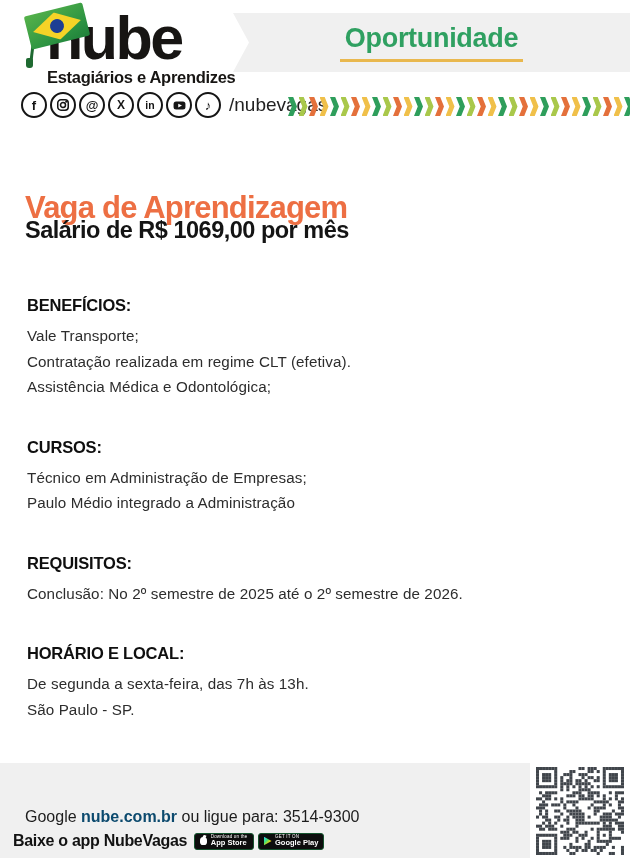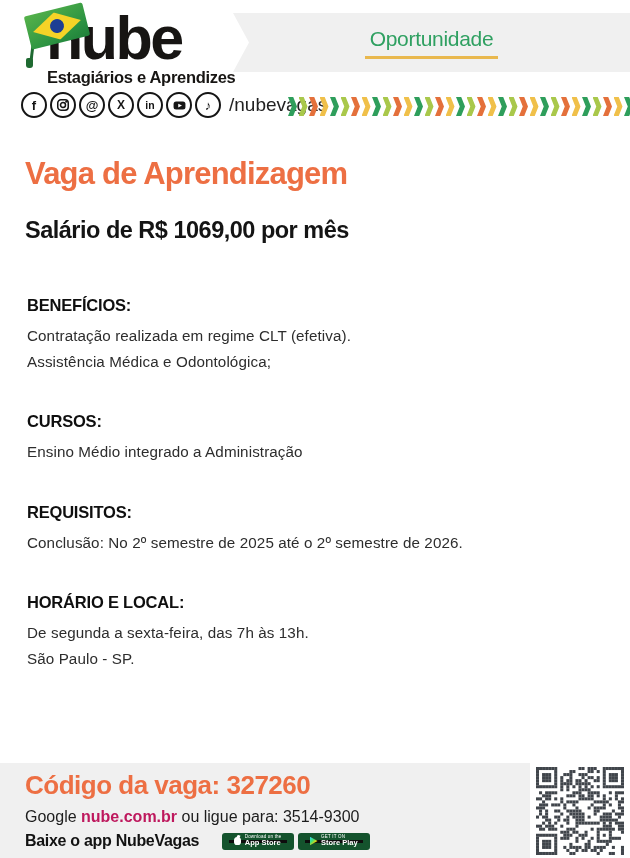--- a/index.html
+++ b/index.html
@@ -20,21 +20,21 @@
         background:#1f6a31;transform:rotate(7deg);z-index:2;}
   .tassel-end{position:absolute;left:26px;top:58px;width:7px;height:10px;
         background:#1f6a31;border-radius:2px 2px 3px 3px;z-index:2;}
   .tagline{position:absolute;left:47px;top:68px;font-size:16.5px;font-weight:700;
         color:#171513;letter-spacing:-0.3px;}
 
   
   .banner{position:absolute;left:233px;top:13px;width:397px;height:59px;
         display:flex;align-items:center;justify-content:center;
         clip-path:polygon(0 0,100% 0,100% 100%,0 100%,16px 50%);}
-  .banner-label{font-size:21px;font-weight:400;letter-spacing:-0.3px;
+  .banner-label{font-size:27px;font-weight:700;letter-spacing:-0.3px;
         padding:0 5px 5px;border-bottom:3.5px solid #E9B84E;}
 
   
   .social-row{position:absolute;left:21px;top:92px;display:flex;align-items:center;gap:3px;}
   .sicon{width:26px;height:26px;border:2.2px solid #151515;border-radius:50%;
         display:flex;align-items:center;justify-content:center;box-sizing:border-box;
         font-weight:700;font-size:12.5px;color:#151515;background:#fff;flex:0 0 auto;}
   .handle{font-size:19px;color:#222;margin-left:5px;white-space:nowrap;}
 
   
@@ -48,24 +48,24 @@
         color:#141414;letter-spacing:-0.5px;}
   .sections{position:absolute;left:27px;top:296px;right:24px;}
   .section{margin-bottom:38px;}
   .sec-heading{font-size:16.5px;font-weight:800;color:#0f0f0f;margin:0 0 8px;letter-spacing:-0.2px;}
   .sec-line{font-size:15.2px;color:#2d2d2d;line-height:25.5px;margin:0;letter-spacing:0.1px;}
 
   
   .footer{position:absolute;left:0;bottom:0;width:630px;height:95px;}
   .job-code{position:absolute;left:25px;top:7px;font-size:26px;font-weight:800;letter-spacing:-0.5px;}
   .access{position:absolute;left:25px;top:45px;font-size:16px;color:#1d1d1d;}
-  .access b{font-weight:800;color:#be185d;}
-  .download{position:absolute;left:25px;top:69px;display:flex;align-items:center;gap:23px;}
+  .access b{font-weight:800;color:#0c4a6e;}
+  .download{position:absolute;left:13px;top:69px;display:flex;align-items:center;gap:7px;}
   .download-label{font-size:16px;font-weight:800;color:#121212;letter-spacing:-0.3px;}
-  .badge{height:17px;background:#0d0d0d;border:7px solid #14532d;border-radius:3px;
+  .badge{height:17px;background:#0d0d0d;border:1px solid #14532d;border-radius:3px;
         display:inline-flex;align-items:center;gap:3.5px;padding:0 5px;color:#fff;box-sizing:border-box;}
   .badge-lines{display:flex;flex-direction:column;line-height:1.15;}
   .badge-small{font-size:4.5px;letter-spacing:0.2px;}
   .badge-store{font-size:7.5px;font-weight:700;white-space:nowrap;}
   .apple-glyph{width:7px;height:8px;background:#fff;border-radius:45% 45% 42% 42%;position:relative;flex:0 0 auto;}
   .apple-glyph::before{content:"";position:absolute;left:3px;top:-2.5px;width:3px;height:3px;
         background:#fff;border-radius:50% 0;transform:rotate(25deg);}
   .play-glyph{width:8px;height:9px;flex:0 0 auto;
         clip-path:polygon(0 0,100% 50%,0 100%);
         background:linear-gradient(135deg,#35d3f3 0%,#3fe077 35%,#ffd400 65%,#ff3a44 100%);}
@@ -155,61 +155,62 @@
       <span class="chev" style="background: rgb(169, 200, 75);"></span>
       <span class="chev" style="background: rgb(228, 112, 59);"></span>
       <span class="chev" style="background: rgb(240, 192, 74);"></span>
       <span class="chev" style="background: rgb(46, 158, 91);"></span>
       <span class="chev" style="background: rgb(169, 200, 75);"></span>
       <span class="chev" style="background: rgb(228, 112, 59);"></span>
       <span class="chev" style="background: rgb(240, 192, 74);"></span>
       <span class="chev" style="background: rgb(46, 158, 91);"></span>
     </div>
 
-  <div class="title" style="color: rgb(237, 111, 67);">Vaga de Aprendizagem</div>
+  <div class="title" style="color: rgb(237, 111, 67); margin-top: 34px;">Vaga de Aprendizagem</div>
   <div class="salary">Salário de R$ 1069,00 por mês</div>
   <div class="sections" id="sections">
       <div class="section">
         <div class="sec-heading">BENEFÍCIOS:</div>
+        <p class="sec-line">Vale Transporte;</p>
         <p class="sec-line">Contratação realizada em regime CLT (efetiva).</p>
         <p class="sec-line">Assistência Médica e Odontológica;</p>
       </div>
       <div class="section">
         <div class="sec-heading">CURSOS:</div>
-        <p class="sec-line">Ensino Médio integrado a Administração</p>
+        <p class="sec-line">Técnico em Administração de Empresas;</p>
+        <p class="sec-line">Paulo Médio integrado a Administração</p>
       </div>
       <div class="section">
         <div class="sec-heading">REQUISITOS:</div>
         <p class="sec-line">Conclusão: No 2º semestre de 2025 até o 2º semestre de 2026.</p>
       </div>
       <div class="section">
         <div class="sec-heading">HORÁRIO E LOCAL:</div>
         <p class="sec-line">De segunda a sexta-feira, das 7h às 13h.</p>
         <p class="sec-line">São Paulo - SP.</p>
       </div>
     </div>
 
   <div class="footer" style="background: rgb(240, 240, 240);">
-    <div class="job-code" style="color: rgb(237, 111, 67);">Código da vaga: 327260</div>
     <div class="access"><span>Google </span><b>nube.com.br</b><span> ou ligue para: 3514-9300</span></div>
     <div class="download">
       <span class="download-label">Baixe o app NubeVagas</span>
       <span id="badges" style="display:inline-flex;gap:4px;">
           <span class="badge">
             <span class="apple-glyph"></span>
             <span class="badge-lines">
               <span class="badge-small">Download on the</span>
               <span class="badge-store">App Store</span>
             </span>
           </span>
           <span class="badge">
             <span class="play-glyph"></span>
             <span class="badge-lines">
               <span class="badge-small">GET IT ON</span>
-              <span class="badge-store">Store Play</span>
+              <span class="badge-store">Google Play</span>
             </span>
           </span>
         </span>
     </div>
     <div class="qr-box">
       <svg id="qr" width="88" height="88" viewBox="0 0 87 87">
           <rect x="0" y="0" width="3" height="3" fill="#40454B"></rect>
           <rect x="3" y="0" width="3" height="3" fill="#40454B"></rect>
           <rect x="6" y="0" width="3" height="3" fill="#40454B"></rect>
           <rect x="9" y="0" width="3" height="3" fill="#40454B"></rect>

